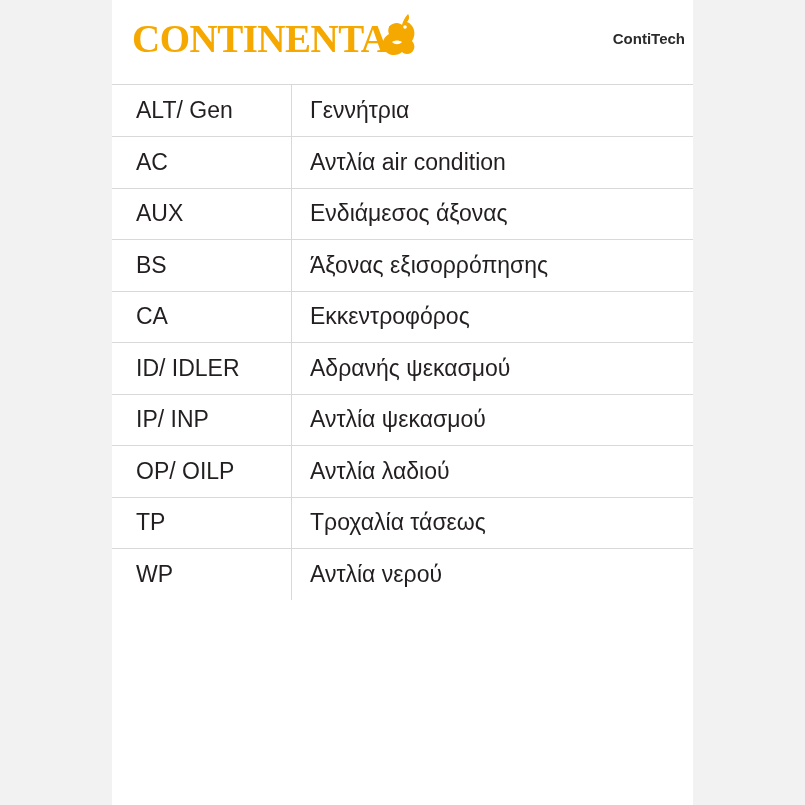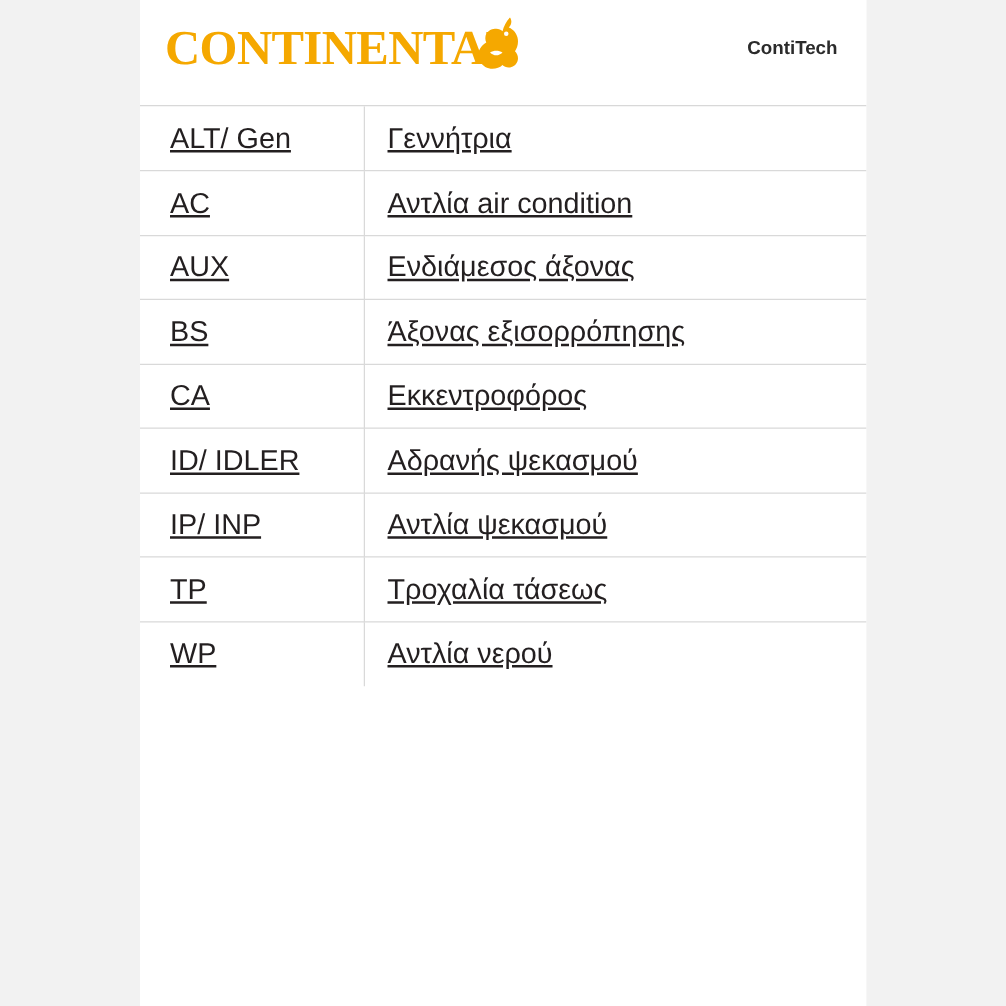--- a/index.html
+++ b/index.html
@@ -60,21 +60,21 @@
   
   .logo-horse {
     position: absolute;
     left: 266px;
     top: 12px;
     width: 44px;
     height: 48px;
   }
   .logo-sub {
     position: absolute;
-    right: 23px;
+    right: 8px;
     top: 30px;
     font-size: 15px;
     font-weight: bold;
     color: #2b2b2b;
     letter-spacing: 0px;
   }
 
   
   .gloss-table {
     width: 100%;
@@ -86,21 +86,20 @@
   }
   .gloss-table td {
     border-bottom: 1px solid #d9d9d9;
     padding: 0 0 0 14px;
     vertical-align: middle;
     color: #231f20;
     font-size: 23px;
     line-height: 1.1;
     white-space: nowrap;
     overflow: hidden;
-    text-decoration: underline;
   }
   .gloss-table td.abbr {
     width: 155px;
     border-right: 1px solid #d9d9d9;
     padding-left: 24px;
   }
   .gloss-table td.term {
     padding-left: 18px;
   }
   .gloss-table tr:last-child td {
@@ -159,20 +158,24 @@
         </tr>
         <tr>
           <td class="abbr">ID/ IDLER</td>
           <td class="term">Αδρανής ψεκασμού</td>
         </tr>
         <tr>
           <td class="abbr">IP/ INP</td>
           <td class="term">Αντλία ψεκασμού</td>
         </tr>
         <tr>
+          <td class="abbr">OP/ OILP</td>
+          <td class="term">Αντλία λαδιού</td>
+        </tr>
+        <tr>
           <td class="abbr">TP</td>
           <td class="term">Τροχαλία τάσεως</td>
         </tr>
         <tr>
           <td class="abbr">WP</td>
           <td class="term">Αντλία νερού</td>
         </tr>
       </tbody>
     </table>
 

